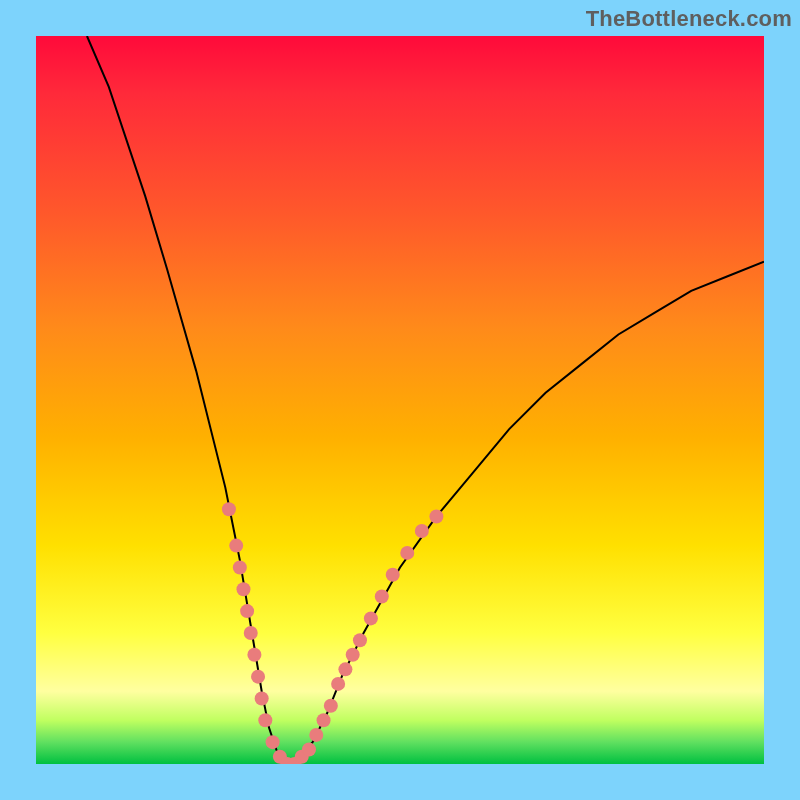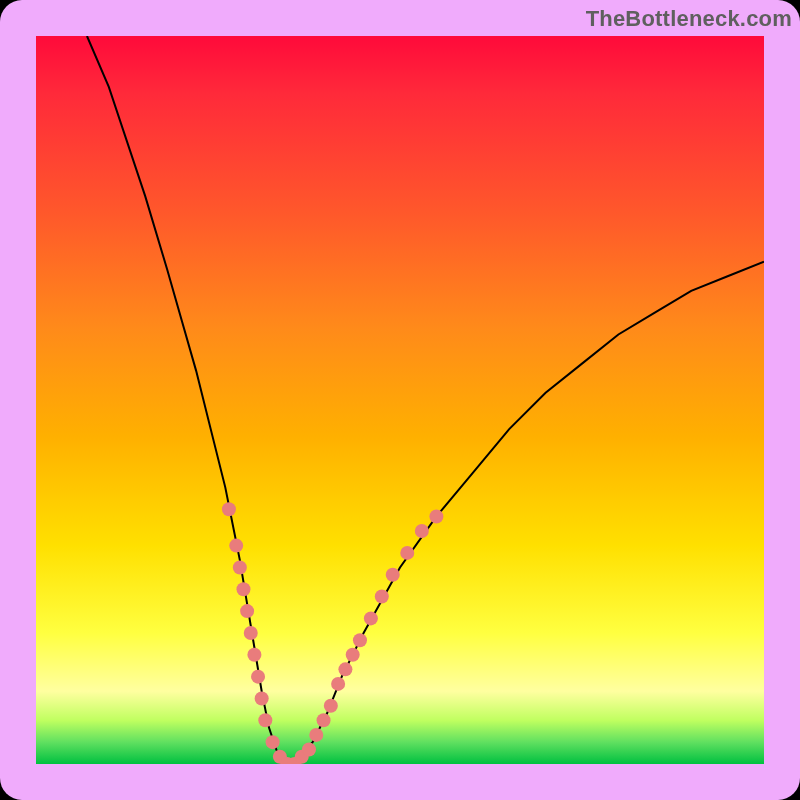--- a/index.html
+++ b/index.html
@@ -1,21 +1,20 @@
 <!DOCTYPE html>
 <html><head>
 <meta charset="utf-8">
 <style>
   * { margin: 0; padding: 0; box-sizing: border-box; }
   html, body { width: 800px; height: 800px; overflow: hidden; background: #000; }
   .frame {
     position: absolute;
     inset: 0;
-    background: #f0abfc;
-    border-radius: 22px;
+    background: #7dd3fc;
   }
   .plot-area {
     position: absolute;
     left: 36px;
     top: 36px;
     width: 728px;
     height: 728px;
     background: linear-gradient(to bottom,
       #ff0a3a 0%,
       #ff2a3a 8%,

